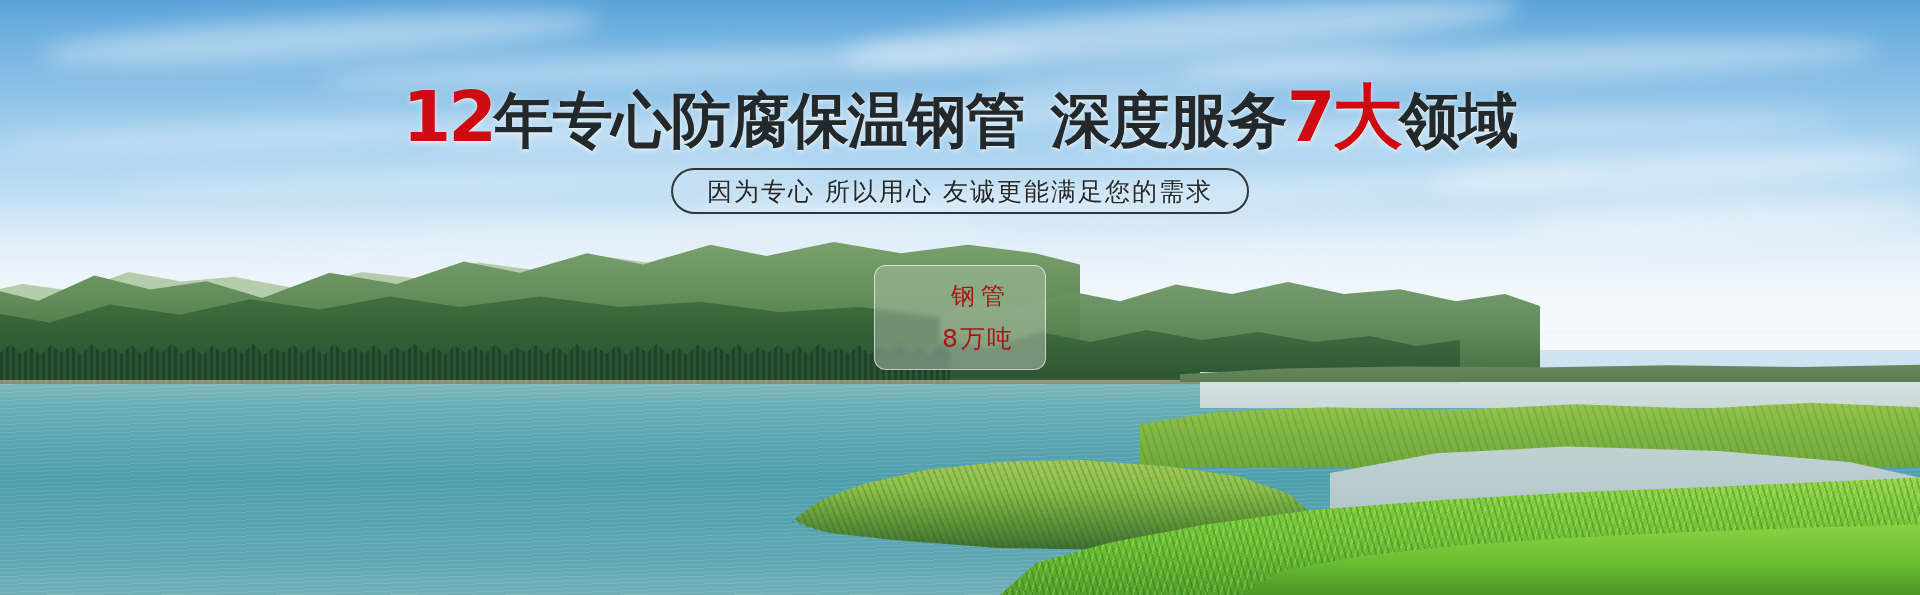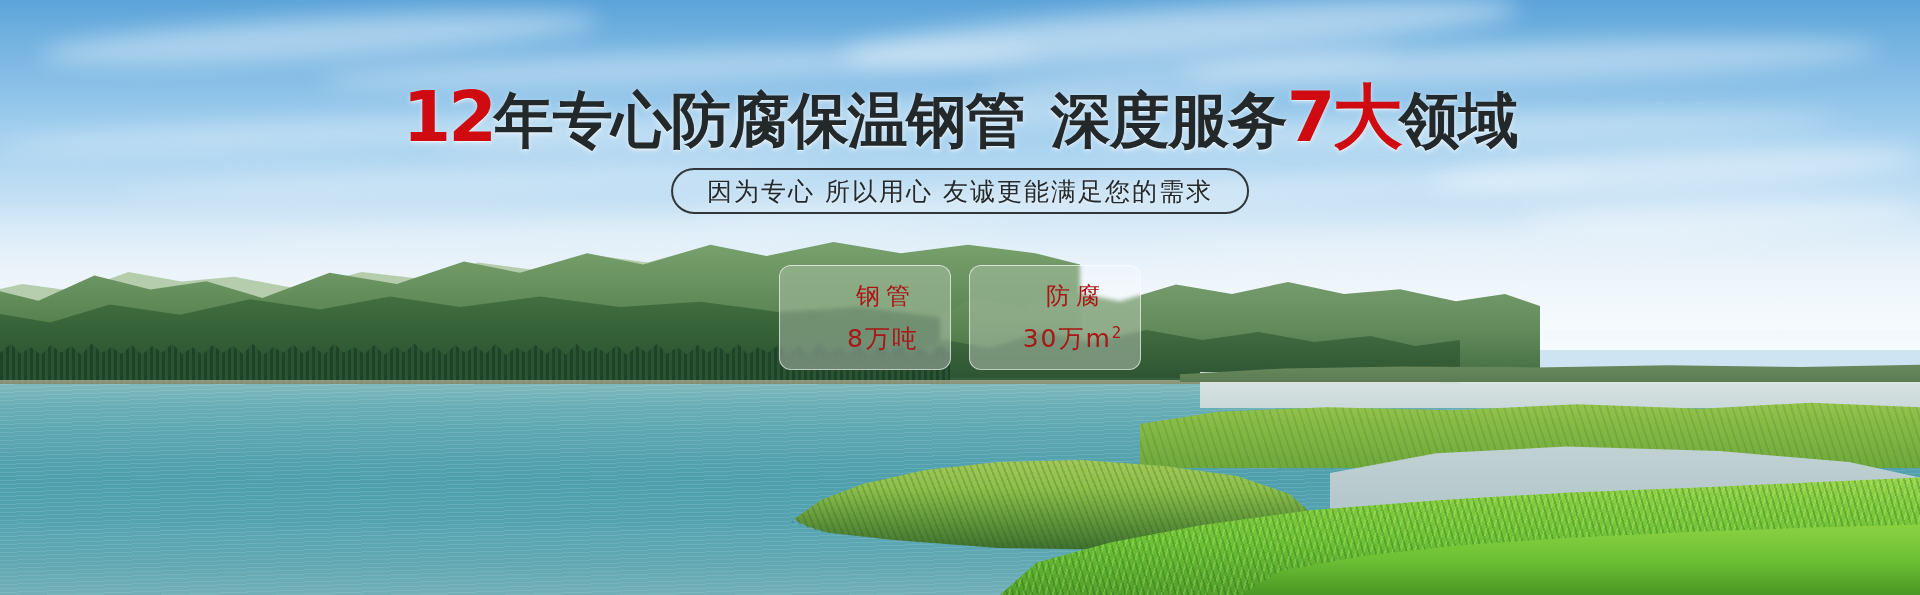--- a/index.html
+++ b/index.html
@@ -316,21 +316,17 @@
       <span>因为专心 所以用心 友诚更能满足您的需求</span>
     </div>
 
     <div class="cards">
 
       <div class="card">
         <div class="card-title">钢管</div>
         <div class="card-value"><span>8万吨</span></div>
       </div>
 
-      <div class="card">
-        <div class="card-title">防腐</div>
-        <div class="card-value"><span>30万m</span><sup>2</sup></div>
-      </div>
 
 
     </div>
   </div>
 </div>
 
 </body></html>

